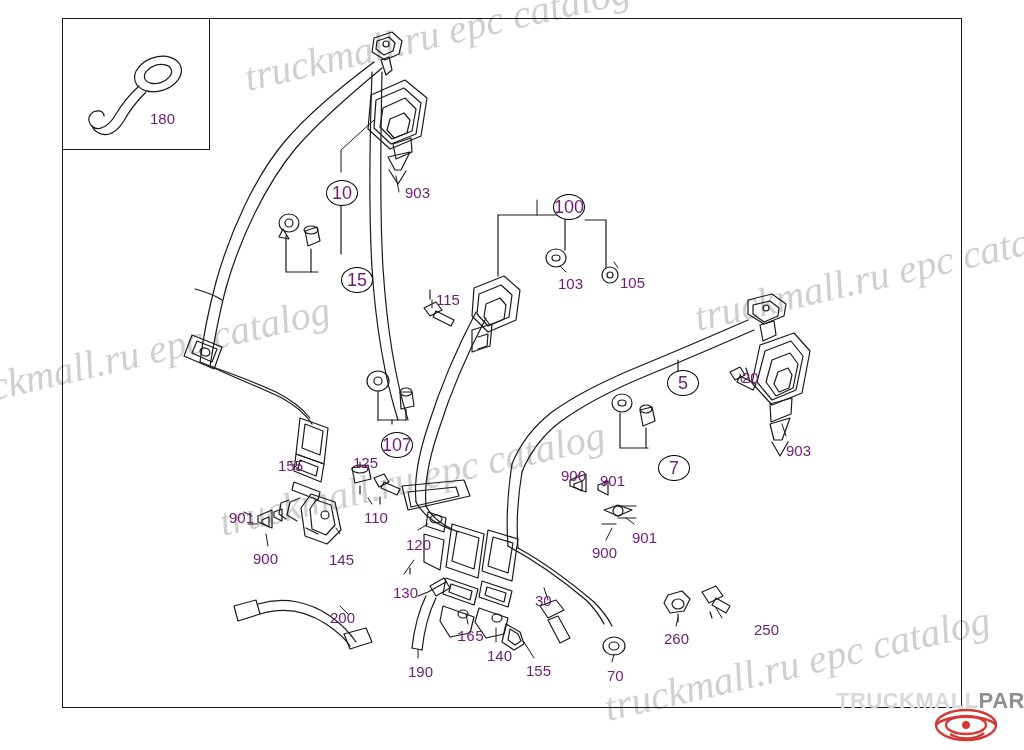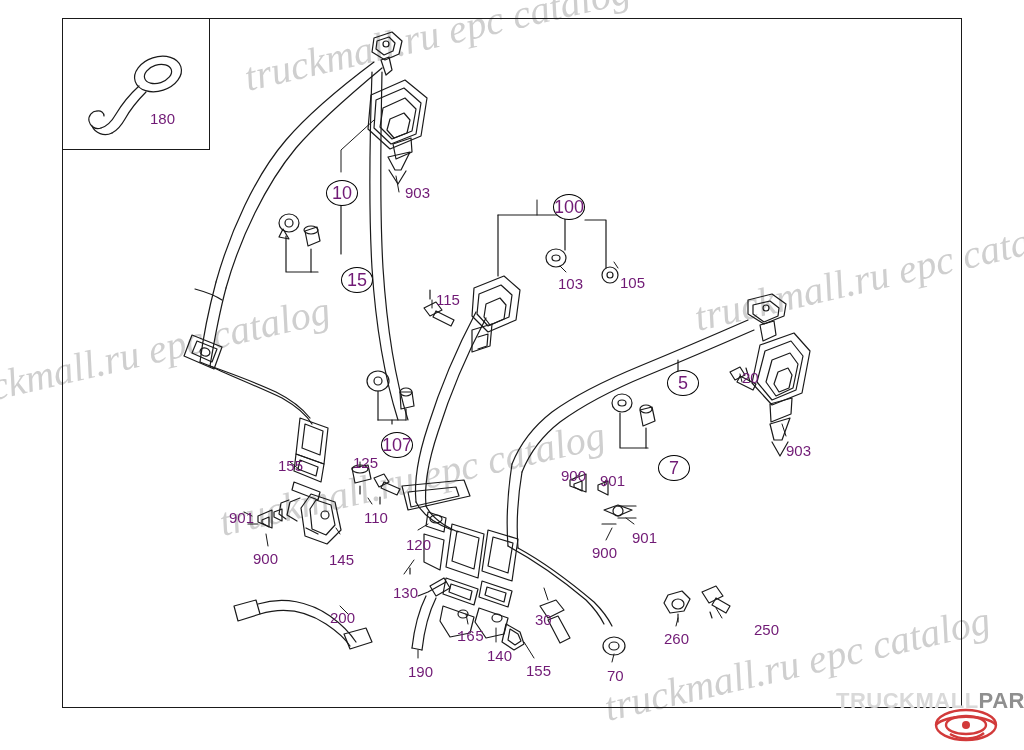--- a/index.html
+++ b/index.html
@@ -422,21 +422,21 @@
   <div class="lbl" style="left:561px; top:468px;">900</div>
   <div class="lbl" style="left:600px; top:473px;">901</div>
   <div class="lbl" style="left:364px; top:510px;">110</div>
   <div class="lbl" style="left:229px; top:510px;">901</div>
   <div class="lbl" style="left:406px; top:537px;">120</div>
   <div class="lbl" style="left:632px; top:530px;">901</div>
   <div class="lbl" style="left:329px; top:552px;text-align:center;">145</div>
   <div class="lbl" style="left:253px; top:551px;">900</div>
   <div class="lbl" style="left:592px; top:545px;">900</div>
   <div class="lbl" style="left:393px; top:585px;">130</div>
-  <div class="lbl" style="left:535px; top:593px;margin-top:19px;">30</div>
+  <div class="lbl" style="left:535px; top:593px;">30</div>
   <div class="lbl" style="left:330px; top:610px;">200</div>
   <div class="lbl" style="left:664px; top:631px;">260</div>
   <div class="lbl" style="left:754px; top:622px;">250</div>
   <div class="lbl" style="left:457px; top:630px;font-family:Liberation Mono, monospace;">165</div>
   <div class="lbl" style="left:487px; top:648px;text-align:right;">140</div>
   <div class="lbl" style="left:526px; top:663px;">155</div>
   <div class="lbl" style="left:408px; top:664px;">190</div>
   <div class="lbl" style="left:607px; top:668px;">70</div>
 
   <div class="logo">

